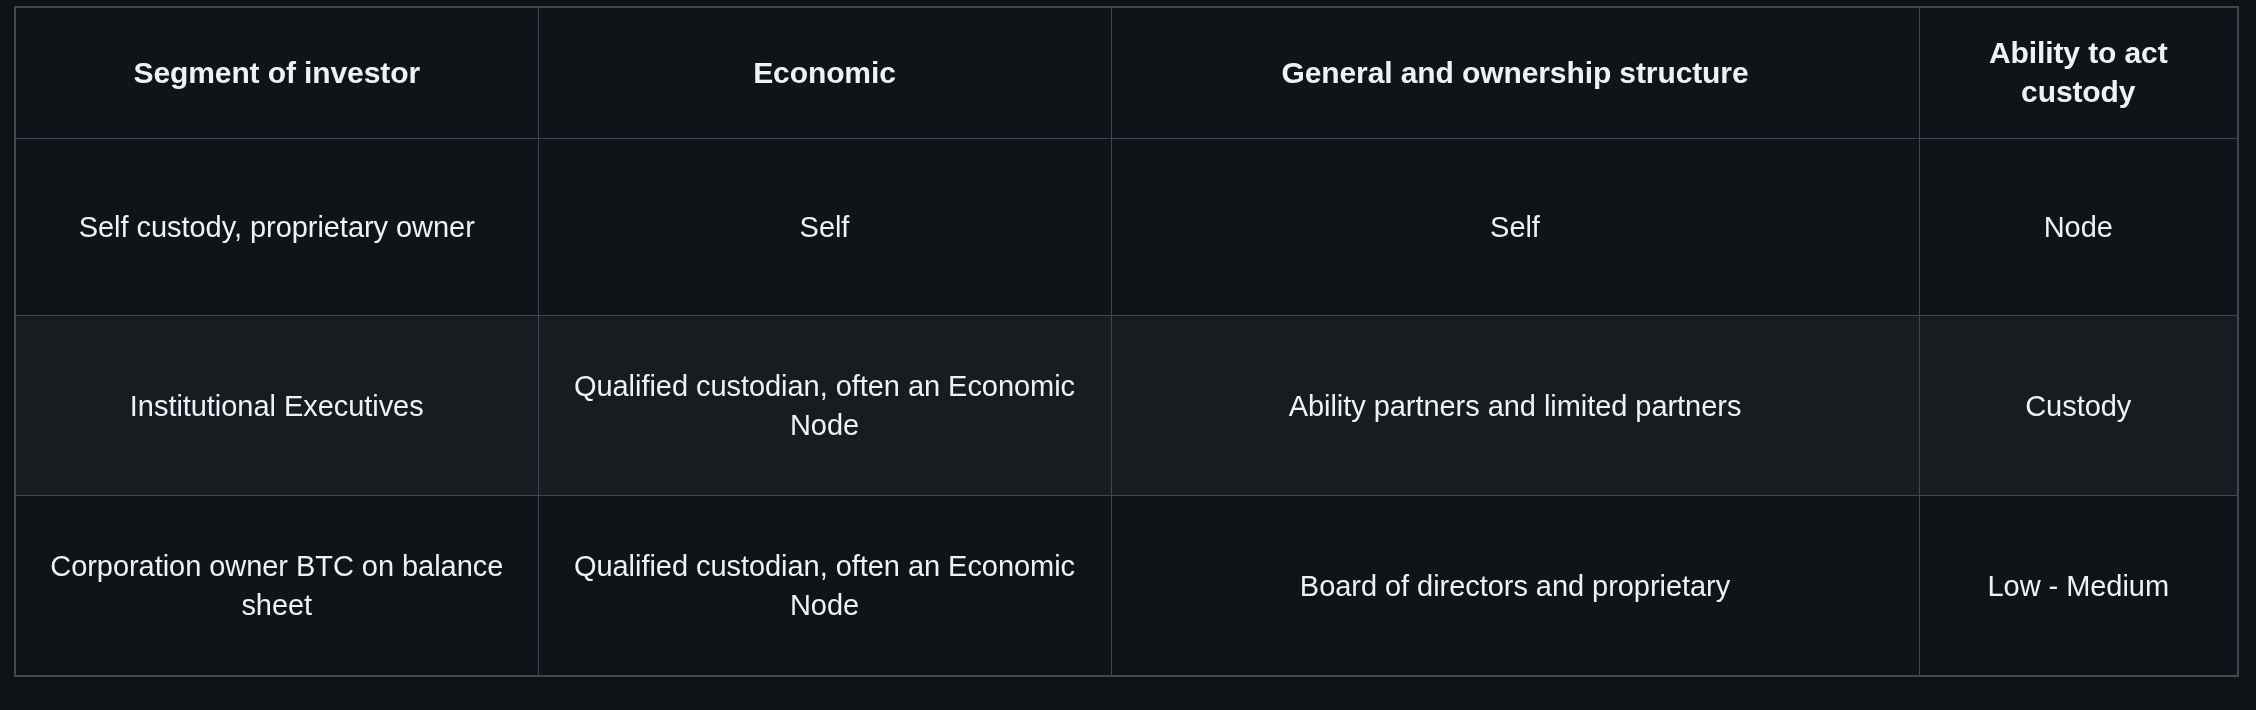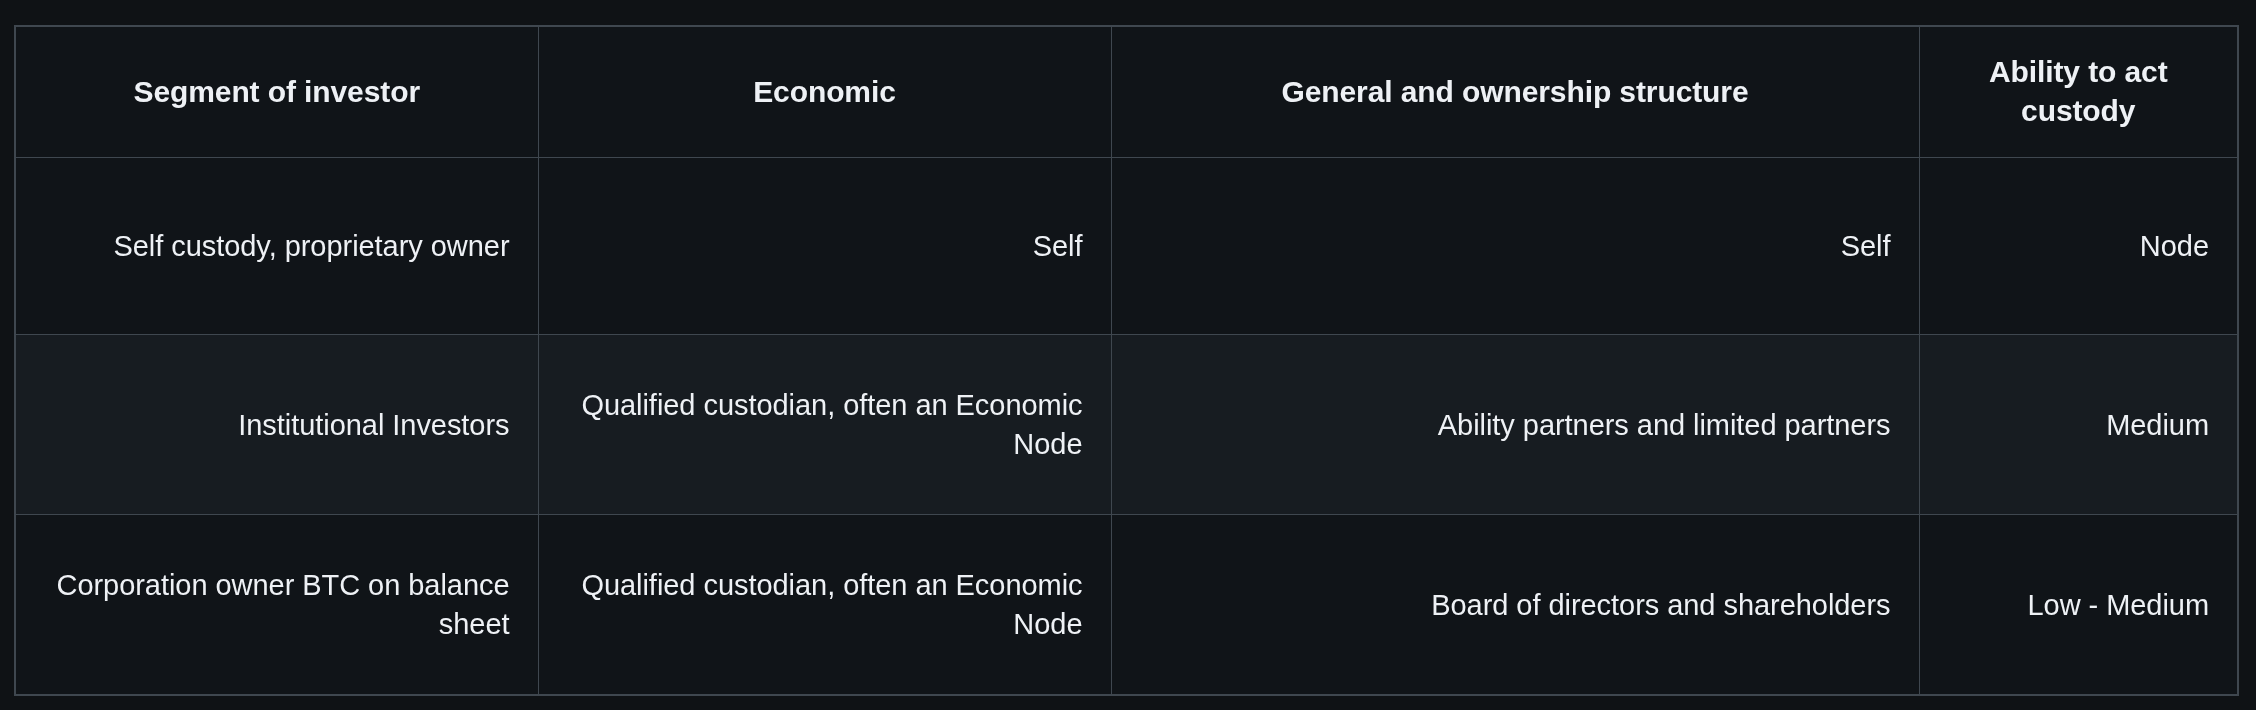--- a/index.html
+++ b/index.html
@@ -11,21 +11,21 @@
     height: 710px;
     background: #0f1215;
     font-family: "Liberation Sans", sans-serif;
     -webkit-font-smoothing: antialiased;
     overflow: hidden;
   }
 
   .table-wrap {
     position: absolute;
     left: 14px;
-    top: 25px;
+    top: 6px;
     width: 2223px;
     height: 671px;
     box-sizing: border-box;
   }
 
   table.comparison-table {
     width: 100%;
     height: 100%;
     border-collapse: collapse;
     table-layout: fixed;
@@ -51,21 +51,21 @@
     background: #101418;
     text-align: center;
     font-weight: bold;
     font-size: 30px;
     line-height: 1.28;
     letter-spacing: -0.1px;
     height: 131px;
   }
 
   tbody td {
-    text-align: right;
+    text-align: center;
     font-weight: 400;
     font-size: 29px;
     line-height: 1.32;
     letter-spacing: -0.05px;
   }
 
   tbody tr.row-odd td  { background: #101418; }
   tbody tr.row-even td { background: #171c21; }
 
   tbody tr.r1 td { height: 133px; }
@@ -114,41 +114,41 @@
         </td>
         <td>
           <span class="cell-text">Self</span>
         </td>
         <td>
           <span class="cell-text">Node</span>
         </td>
       </tr>
       <tr class="row-even r2">
         <td>
-          <span class="cell-text">Institutional Investors</span>
+          <span class="cell-text">Institutional Executives</span>
         </td>
         <td>
           <span class="cell-text">Qualified custodian, often an Economic Node</span>
         </td>
         <td>
           <span class="cell-text">Ability partners and limited partners</span>
         </td>
         <td>
-          <span class="cell-text">Medium</span>
+          <span class="cell-text">Custody</span>
         </td>
       </tr>
       <tr class="row-odd r3">
         <td>
           <span class="cell-text">Corporation owner BTC on balance sheet</span>
         </td>
         <td>
           <span class="cell-text">Qualified custodian, often an Economic Node</span>
         </td>
         <td>
-          <span class="cell-text">Board of directors and shareholders</span>
+          <span class="cell-text">Board of directors and proprietary</span>
         </td>
         <td>
           <span class="cell-text">Low - Medium</span>
         </td>
       </tr>
     </tbody>
   </table>
 </div>
 
 </body></html>

